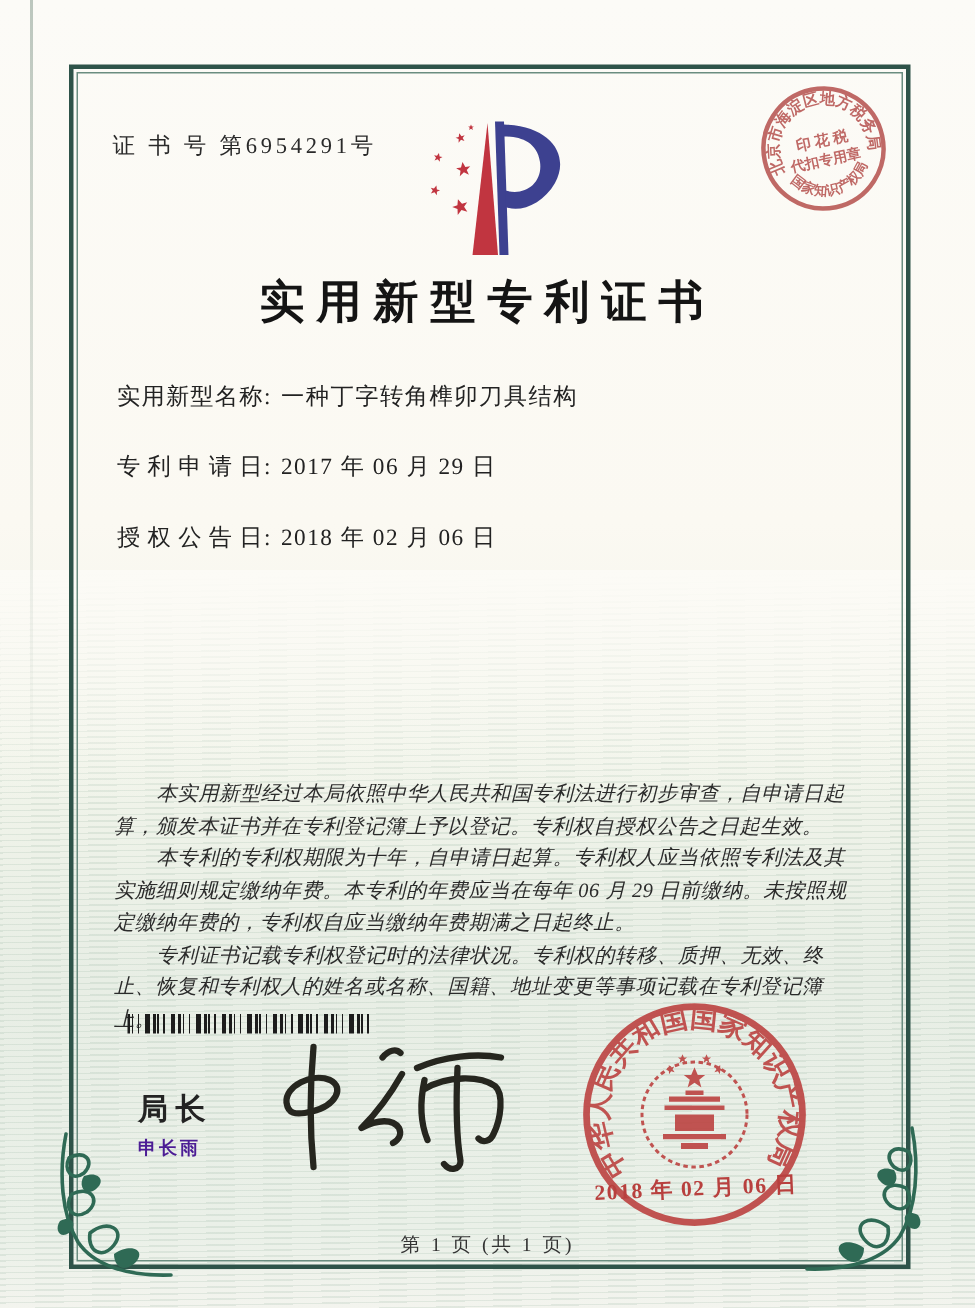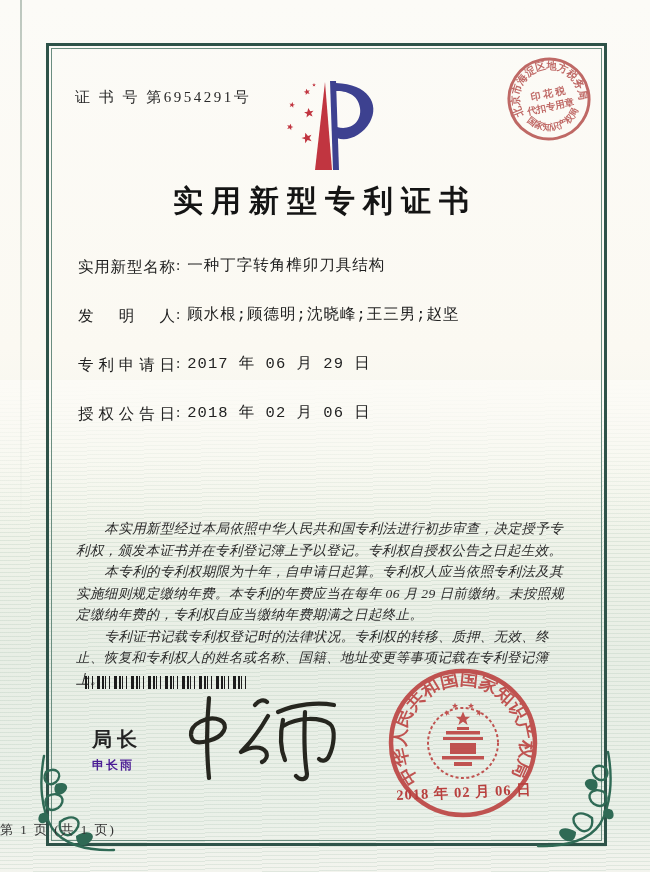--- a/index.html
+++ b/index.html
@@ -20,36 +20,36 @@
   .frame::before{content:"";position:absolute;inset:2px;border:1px solid #6a8d80;}
   .cert-no{left:75px;top:88px;font-size:15px;letter-spacing:2.5px;color:#2a2a2a;z-index:3;}
   .logo{left:252px;top:78px;z-index:3;}
   .title{left:0;top:181px;width:650px;text-align:center;font-size:30px;font-weight:700;
     letter-spacing:8px;color:#141414;z-index:3;}
   .fields{left:78px;top:255px;width:480px;z-index:3;font-size:15.5px;color:#222;}
   .frow{margin-bottom:28px;line-height:19px;white-space:nowrap;}
   .flabel{display:inline-block;width:97px;text-align:justify;text-align-last:justify;
     vertical-align:bottom;}
   .fcolon{margin:0 7px 0 1px;}
-  .fvalue{letter-spacing:1px;font-family:Liberation Mono, monospace;}
+  .fvalue{letter-spacing:1px;}
   .paras{left:76px;top:518px;width:500px;z-index:3;color:#2b2b2b;font-size:13.5px;
     line-height:21.5px;font-style:italic;letter-spacing:.4px;}
   .paras p{margin:0;text-indent:2.1em;}
   .barcode{left:85px;top:676px;width:162px;height:13px;z-index:3;
     background:repeating-linear-gradient(90deg,#1c1c1c 0 2px,transparent 2px 3px,#1c1c1c 3px 4px,transparent 4px 7px,#1c1c1c 7px 8px,transparent 8px 12px,#1c1c1c 12px 15px,transparent 15px 17px);}
   .director-title{left:92px;top:726px;font-size:20px;font-weight:600;letter-spacing:5px;color:#232323;z-index:4;}
   .director-name{left:92px;top:757px;font-size:12px;font-weight:600;letter-spacing:2px;color:#4c1d95;z-index:4;text-align:center;}
   .signature{left:178px;top:690px;z-index:4;}
   .big-seal{left:384px;top:664px;z-index:5;opacity:.9;}
   .seal-date{left:385px;top:783px;width:158px;text-align:center;color:#b8403e;
     font-weight:700;font-size:14.5px;letter-spacing:1px;transform:rotate(-2.5deg);z-index:6;}
   .tax-stamp{left:505px;top:55px;z-index:4;opacity:.85;transform:rotate(-12deg);}
   .flourish-l{left:36px;top:754px;z-index:3;}
   .flourish-r{left:536px;top:750px;z-index:3;transform:scaleX(-1);}
-  .footer{left:0;top:821px;width:650px;font-size:13px;
+  .footer{left:0;top:821px;width:650px;text-align:center;font-size:13px;
     letter-spacing:2px;color:#333;z-index:3;}
   svg text{font-family:"Liberation Serif","DejaVu Serif",serif;}
 </style>
 </head>
 <body>
 
 <div class="abs scan-edge"></div>
 <div class="abs texture"></div>
 <div class="abs frame"></div>
 
@@ -74,32 +74,29 @@
   </g>
 </svg>
 
 <div class="abs title">实用新型专利证书</div>
 
 <div class="abs fields">
   <div class="frow">
     <span class="flabel">实用新型名称</span><span class="fcolon">:</span><span class="fvalue">一种丁字转角榫卯刀具结构</span>
   </div>
   <div class="frow">
-    <span class="flabel">发明人</span><span class="fcolon">:</span><span class="fvalue">顾水根;顾德明;沈晓峰;王三男;赵坚</span>
-  </div>
-  <div class="frow">
     <span class="flabel">专利申请日</span><span class="fcolon">:</span><span class="fvalue">2017 年 06 月 29 日</span>
   </div>
   <div class="frow">
     <span class="flabel">授权公告日</span><span class="fcolon">:</span><span class="fvalue">2018 年 02 月 06 日</span>
   </div>
 </div>
 
 <div class="abs paras">
-  <p>本实用新型经过本局依照中华人民共和国专利法进行初步审查，决定授予专利权，颁发本证书并在专利登记簿上予以登记。专利权自授权公告之日起生效。</p>
+  <p>本实用新型经过本局依照中华人民共和国专利法进行初步审查，自申请日起算，颁发本证书并在专利登记簿上予以登记。专利权自授权公告之日起生效。</p>
   <p>本专利的专利权期限为十年，自申请日起算。专利权人应当依照专利法及其实施细则规定缴纳年费。本专利的年费应当在每年 06 月 29 日前缴纳。未按照规定缴纳年费的，专利权自应当缴纳年费期满之日起终止。</p>
   <p>专利证书记载专利权登记时的法律状况。专利权的转移、质押、无效、终止、恢复和专利权人的姓名或名称、国籍、地址变更等事项记载在专利登记簿上。</p>
 </div>
 
 <div class="abs barcode"></div>
 
 <div class="abs director-title">局长</div>
 <div class="abs director-name">申长雨</div>
 
 <svg class="abs signature" width="175" height="95" viewBox="0 0 175 95">

